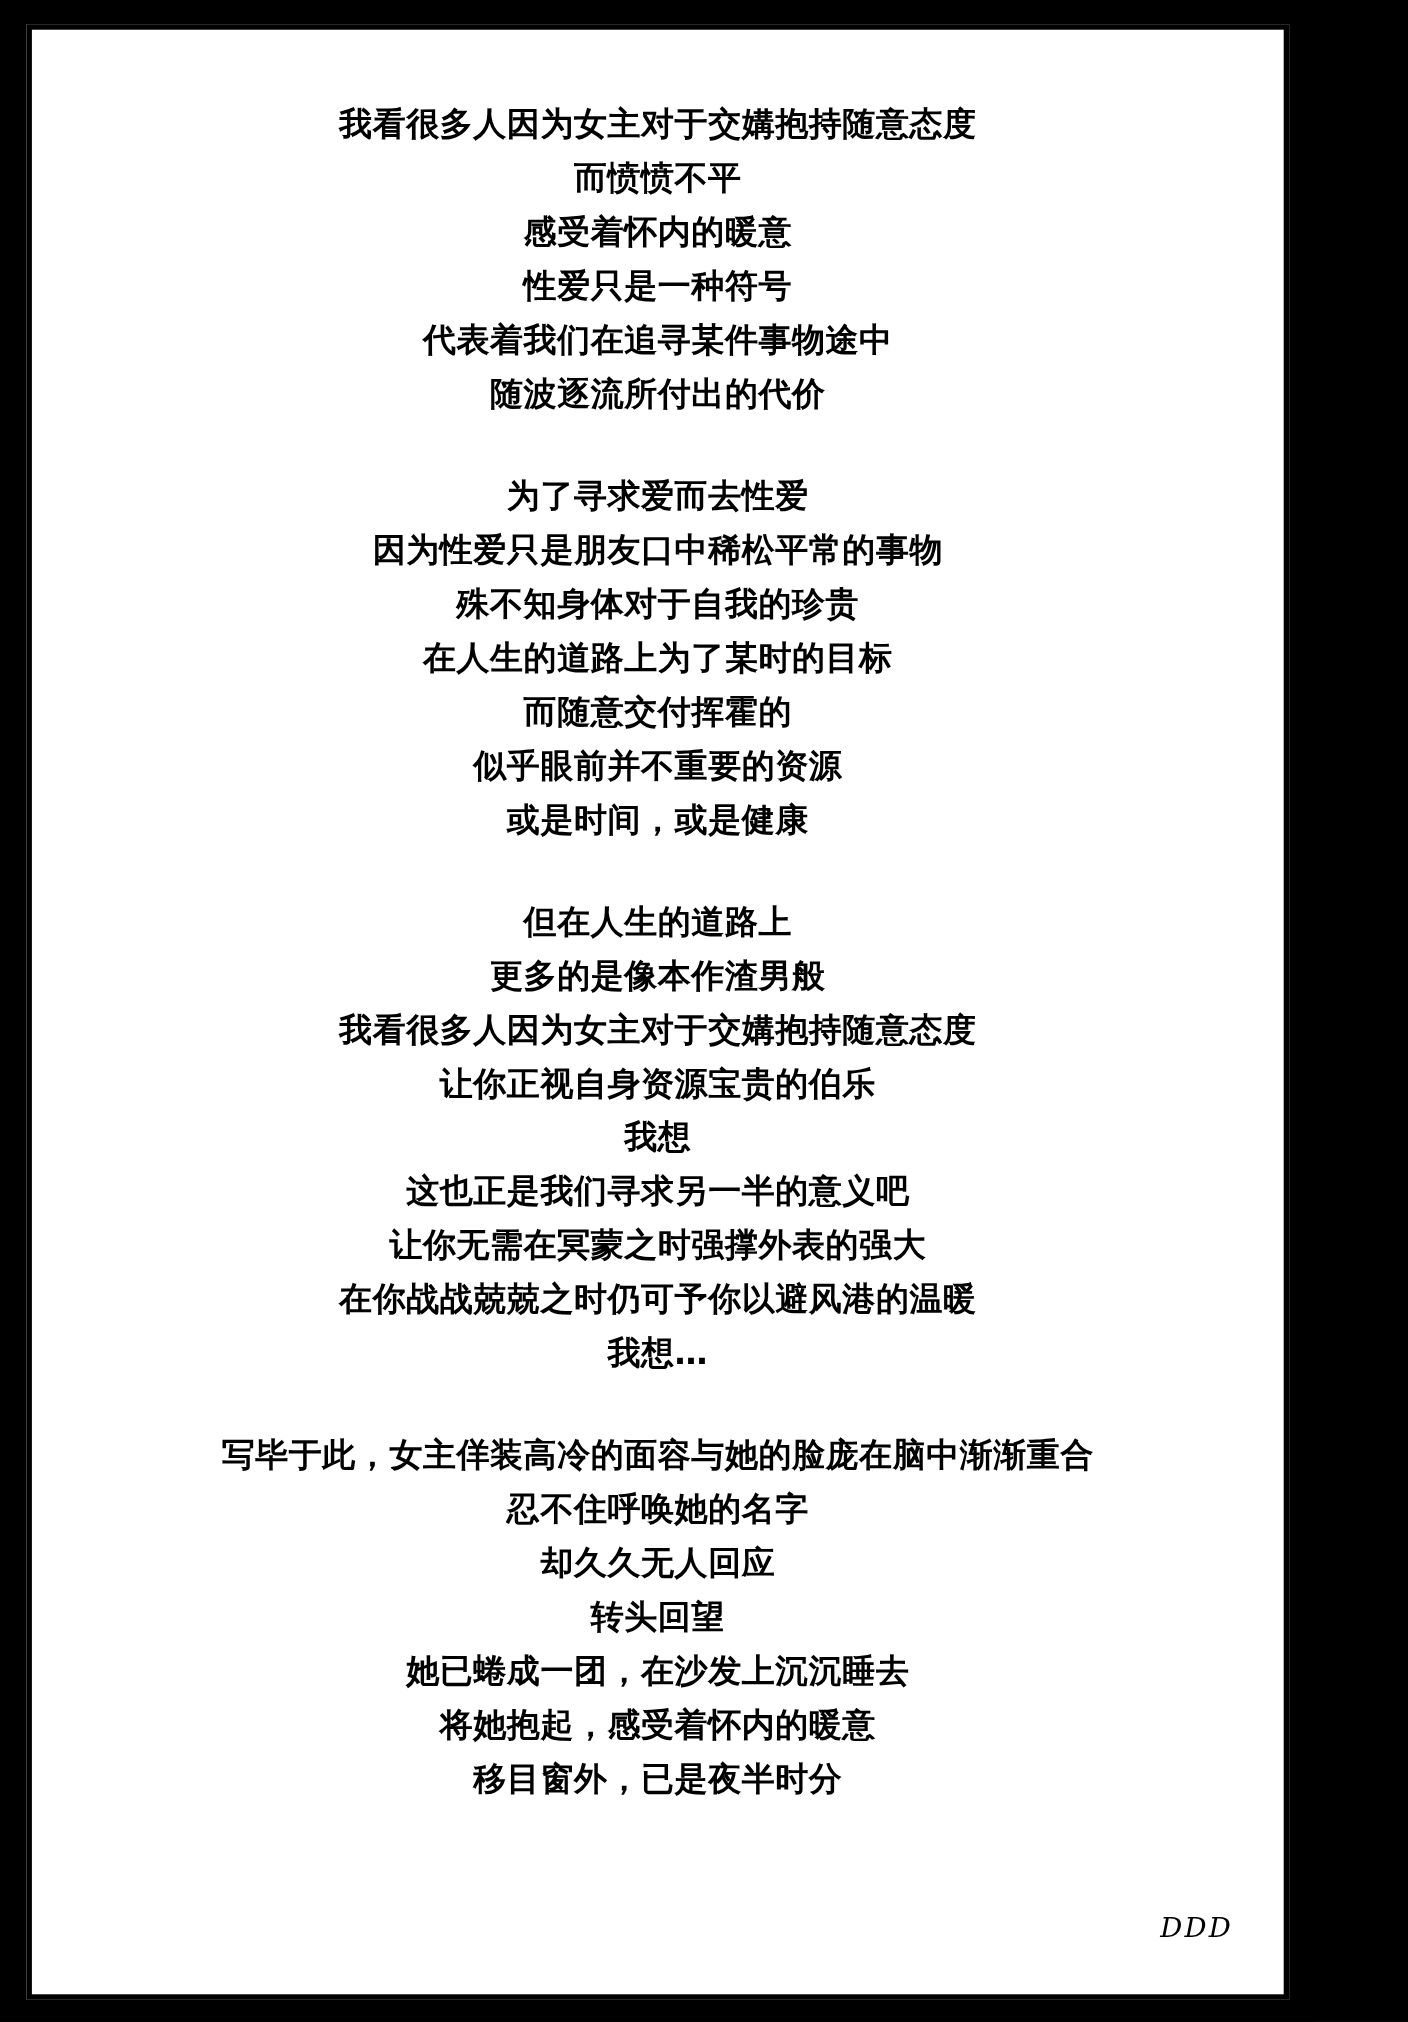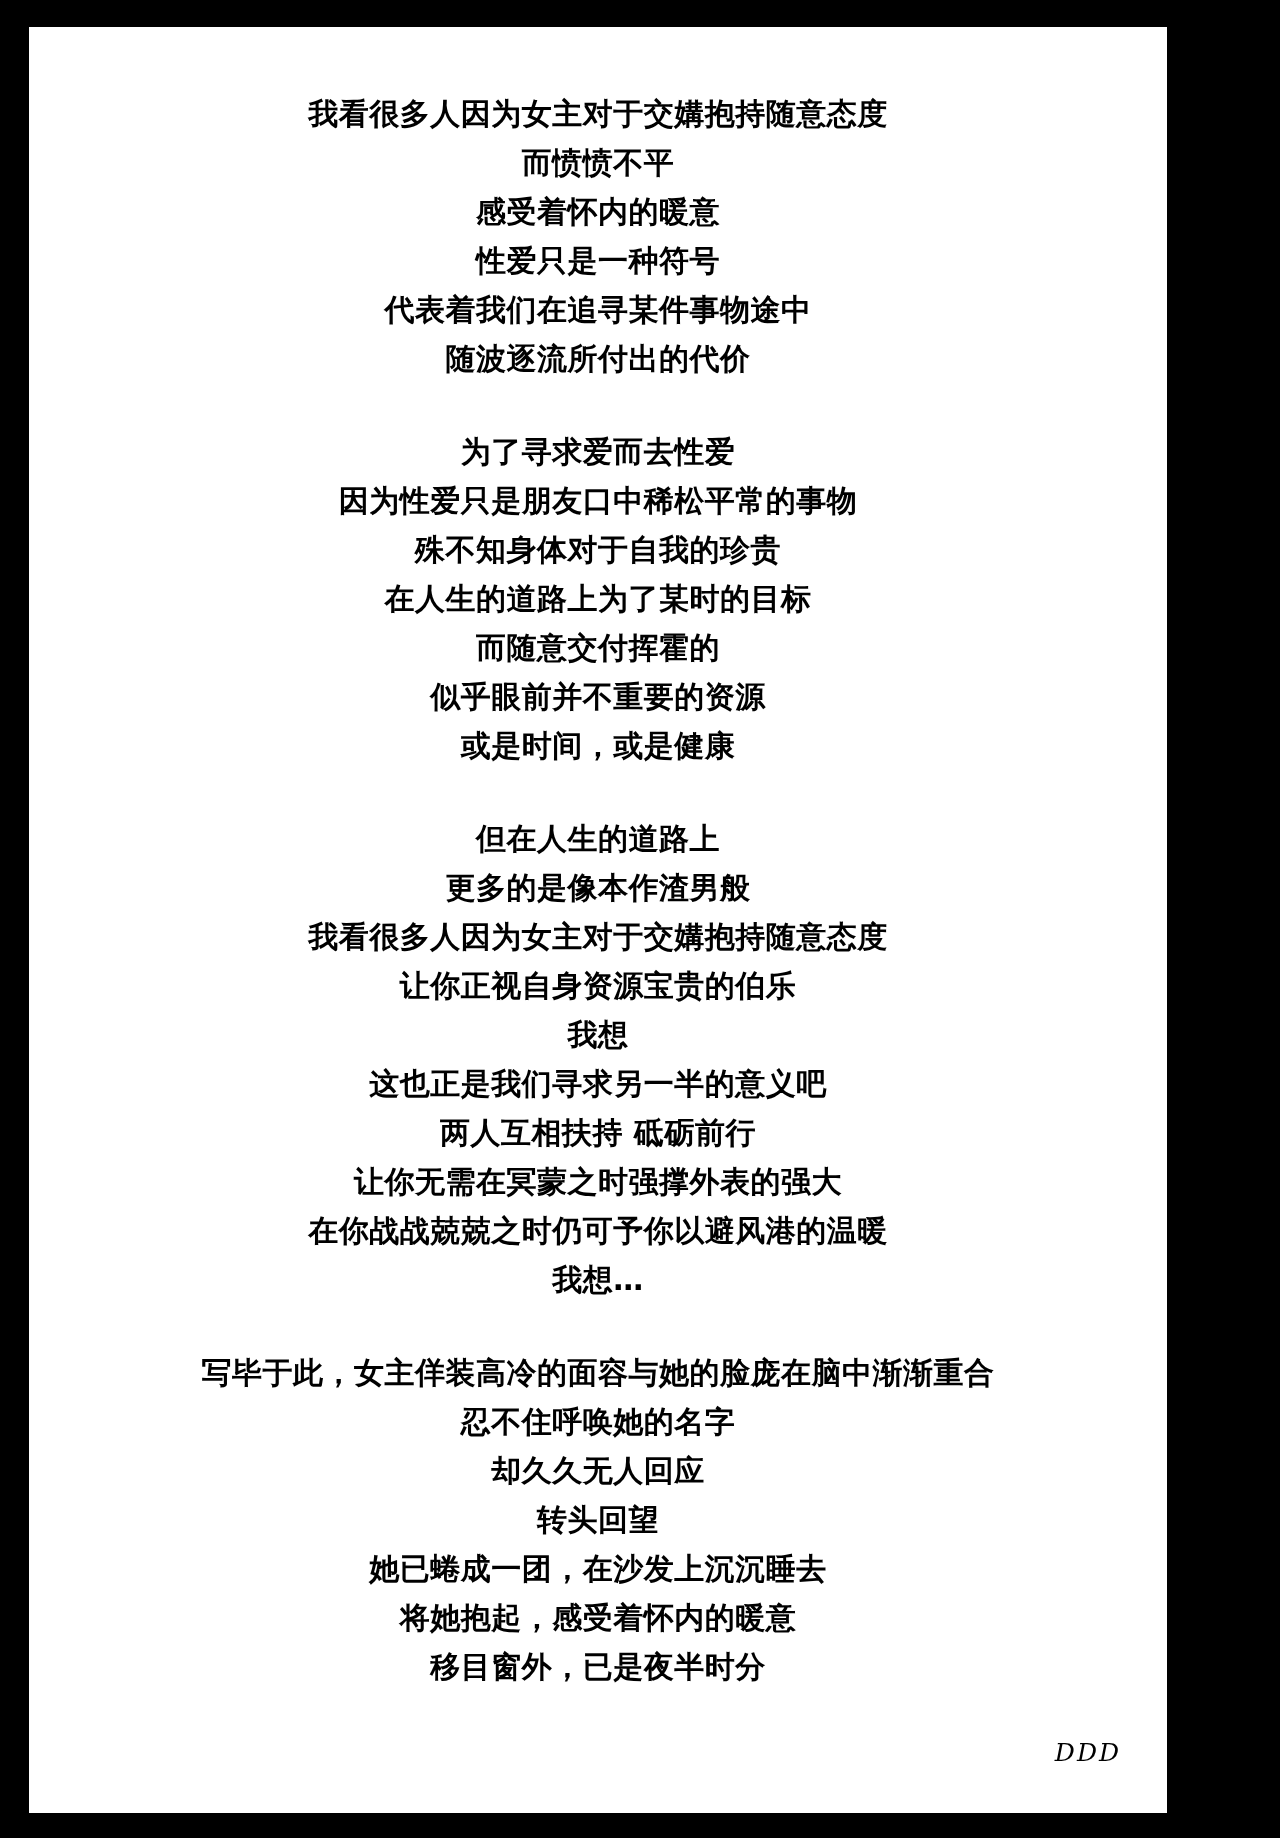--- a/index.html
+++ b/index.html
@@ -88,21 +88,20 @@
         <span class="line">或是时间，或是健康</span>
       </div>
 
       <div class="stanza">
         <span class="line">但在人生的道路上</span>
         <span class="line">更多的是像本作渣男般</span>
         <span class="line">我看很多人因为女主对于交媾抱持随意态度</span>
         <span class="line">让你正视自身资源宝贵的伯乐</span>
         <span class="line">我想</span>
         <span class="line">这也正是我们寻求另一半的意义吧</span>
-        <span class="line">两人互相扶持 砥砺前行</span>
         <span class="line">让你无需在冥蒙之时强撑外表的强大</span>
         <span class="line">在你战战兢兢之时仍可予你以避风港的温暖</span>
         <span class="line">我想…</span>
       </div>
 
       <div class="stanza">
         <span class="line">写毕于此，女主佯装高冷的面容与她的脸庞在脑中渐渐重合</span>
         <span class="line">忍不住呼唤她的名字</span>
         <span class="line">却久久无人回应</span>
         <span class="line">转头回望</span>

